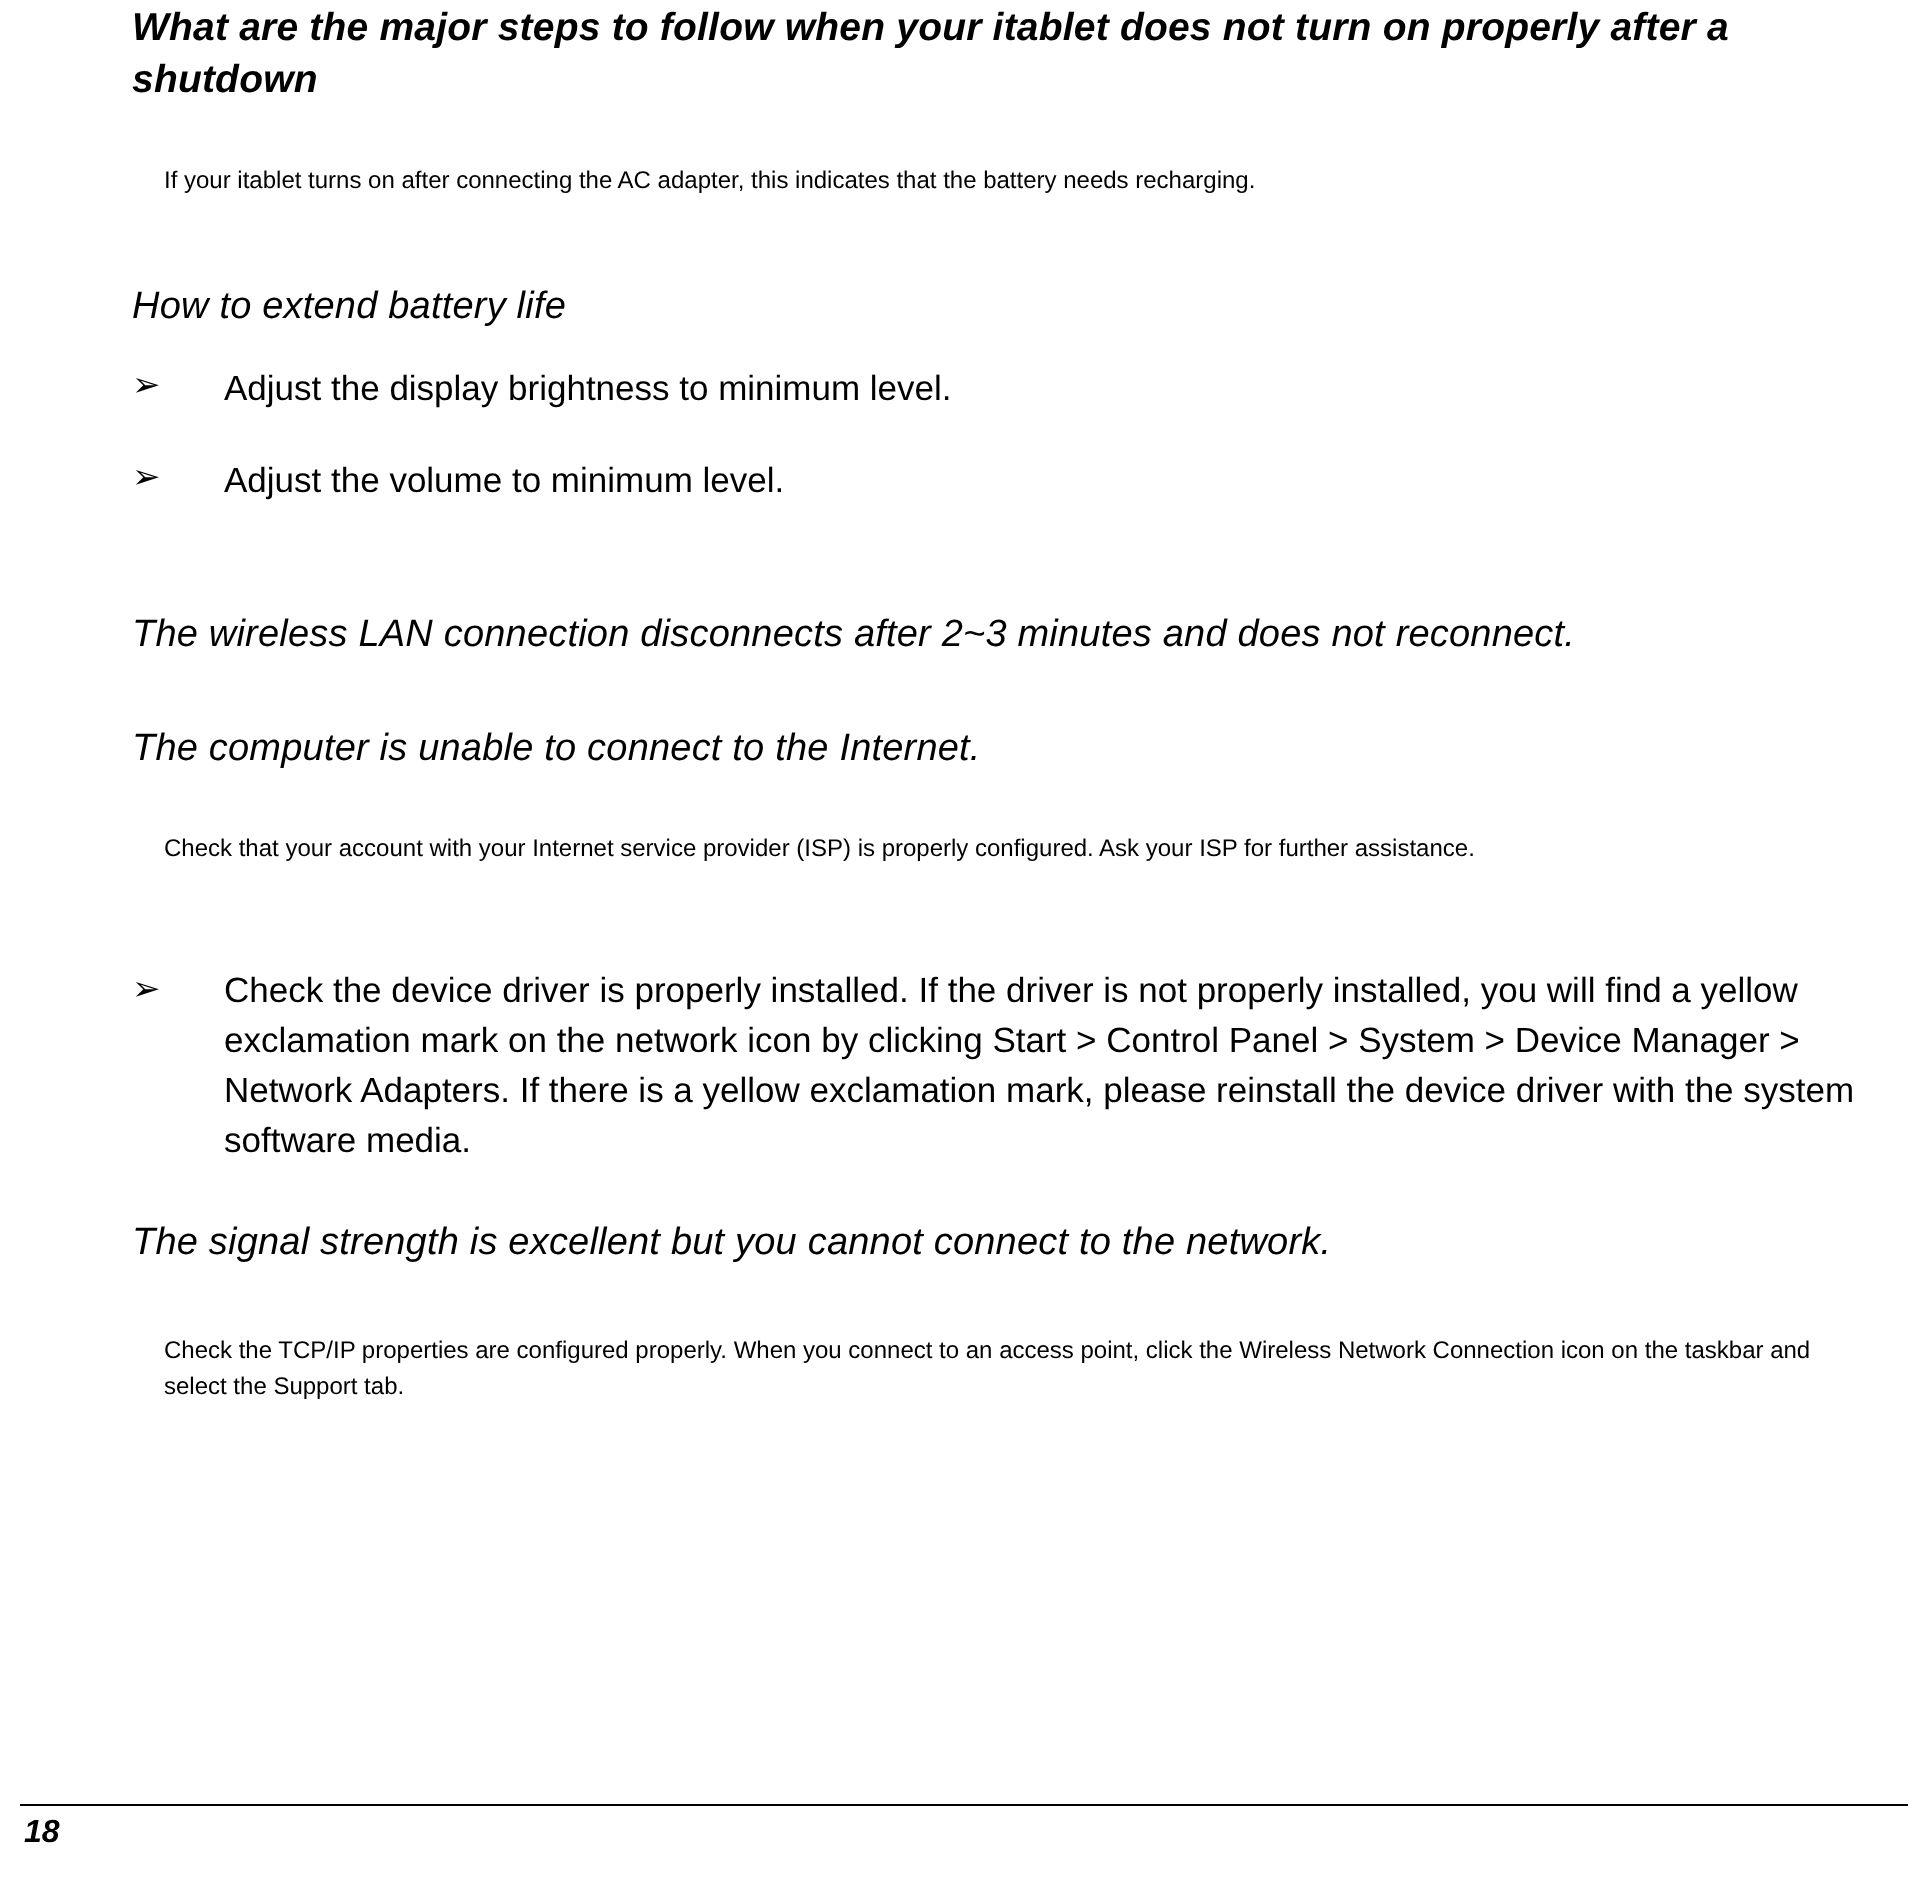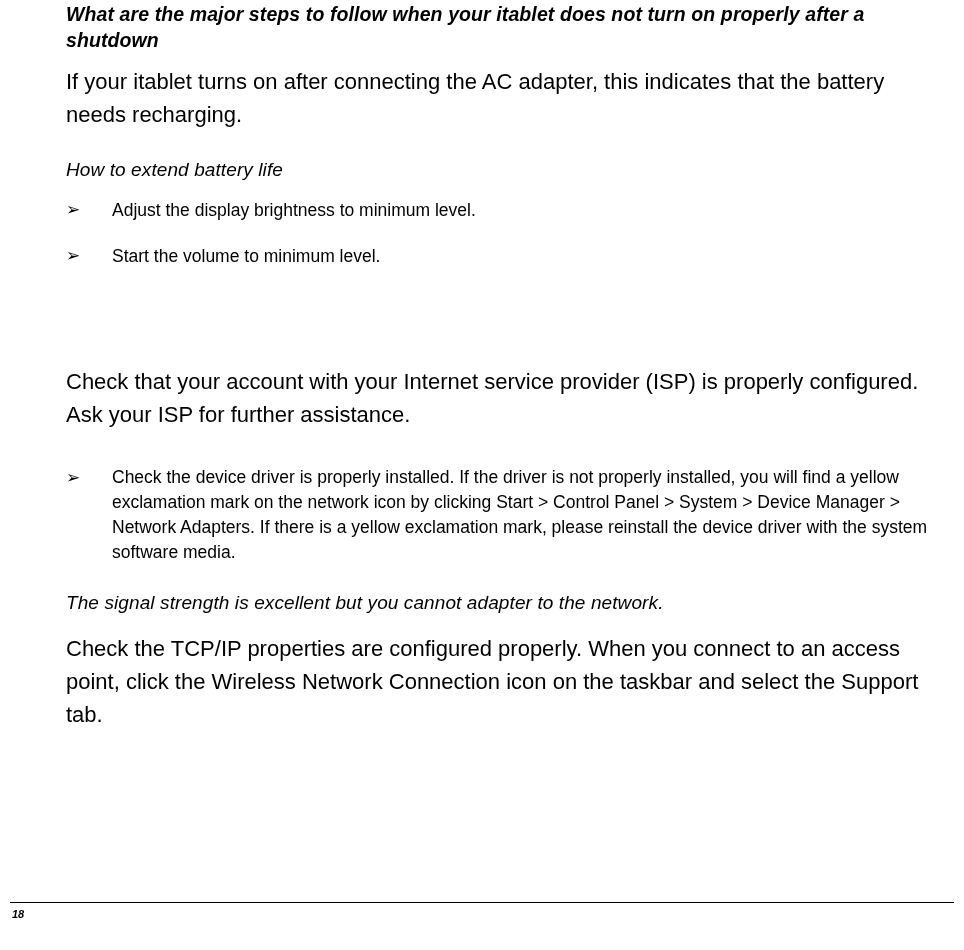--- a/index.html
+++ b/index.html
@@ -33,23 +33,23 @@
   }
   .h-sub {
     font-size: 19px;
     font-weight: normal;
     font-style: italic;
     line-height: 1.32;
     margin: 0;
     letter-spacing: 0.1px;
   }
   .para {
-    font-size: 22px;
+    font-size: 12px;
     line-height: 1.5;
-    margin: 0;
+    margin: 16px;
   }
   .spacer-12 { height: 12px; }
   .spacer-14 { height: 14px; }
   .spacer-16 { height: 16px; }
   .spacer-20 { height: 20px; }
   .spacer-26 { height: 26px; }
   .spacer-52 { height: 52px; }
 
   .bullet-row {
     display: flex;
@@ -82,21 +82,21 @@
     position: absolute;
     left: 10px;
     right: 10px;
     top: 0;
     border-top: 1px solid #000000;
   }
   .page-number {
     position: absolute;
     left: 12px;
     top: 6px;
-    font-size: 11px;
+    font-size: 16px;
     font-weight: bold;
     font-style: italic;
   }
 </style>
 </head>
 <body>
 
 <div class="page">
 
   <h2 class="h-main">What are the major steps to follow when your itablet does not turn on properly after a shutdown</h2>
@@ -107,43 +107,45 @@
 
   <h3 class="h-sub">How to extend battery life</h3>
   <div class="spacer-14"></div>
   <div class="bullet-row">
     <span class="bullet-glyph">➢</span>
     <span class="bullet-text">Adjust the display brightness to minimum level.</span>
   </div>
   <div class="spacer-20"></div>
   <div class="bullet-row">
     <span class="bullet-glyph">➢</span>
-    <span class="bullet-text">Start the volume to minimum level.</span>
+    <span class="bullet-text">Adjust the volume to minimum level.</span>
   </div>
 
   <div class="spacer-52"></div>
 
+  <h3 class="h-sub">The wireless LAN connection disconnects after 2~3 minutes and does not reconnect.</h3>
   <div class="spacer-12"></div>
 
   <div class="spacer-20"></div>
 
+  <h3 class="h-sub">The computer is unable to connect to the Internet.</h3>
   <div class="spacer-12"></div>
   <p class="para">Check that your account with your Internet service provider (ISP) is properly configured. Ask your ISP for further assistance.</p>
 
   <div class="spacer-20"></div>
 
   <div class="spacer-14"></div>
   <div class="bullet-row tight">
     <span class="bullet-glyph">➢</span>
     <span class="bullet-text">Check the device driver is properly installed. If the driver is not properly installed, you will find a yellow exclamation mark on the network icon by clicking Start &gt; Control Panel &gt; System &gt; Device Manager &gt; Network Adapters. If there is a yellow exclamation mark, please reinstall the device driver with the system software media.</span>
   </div>
 
   <div class="spacer-26"></div>
 
-  <h3 class="h-sub">The signal strength is excellent but you cannot adapter to the network.</h3>
+  <h3 class="h-sub">The signal strength is excellent but you cannot connect to the network.</h3>
   <div class="spacer-16"></div>
   <p class="para">Check the TCP/IP properties are configured properly. When you connect to an access point, click the Wireless Network Connection icon on the taskbar and select the Support tab.</p>
 
   <div class="footer">
     <div class="footer-rule"></div>
     <div class="page-number">18</div>
   </div>
 
 </div>
 

